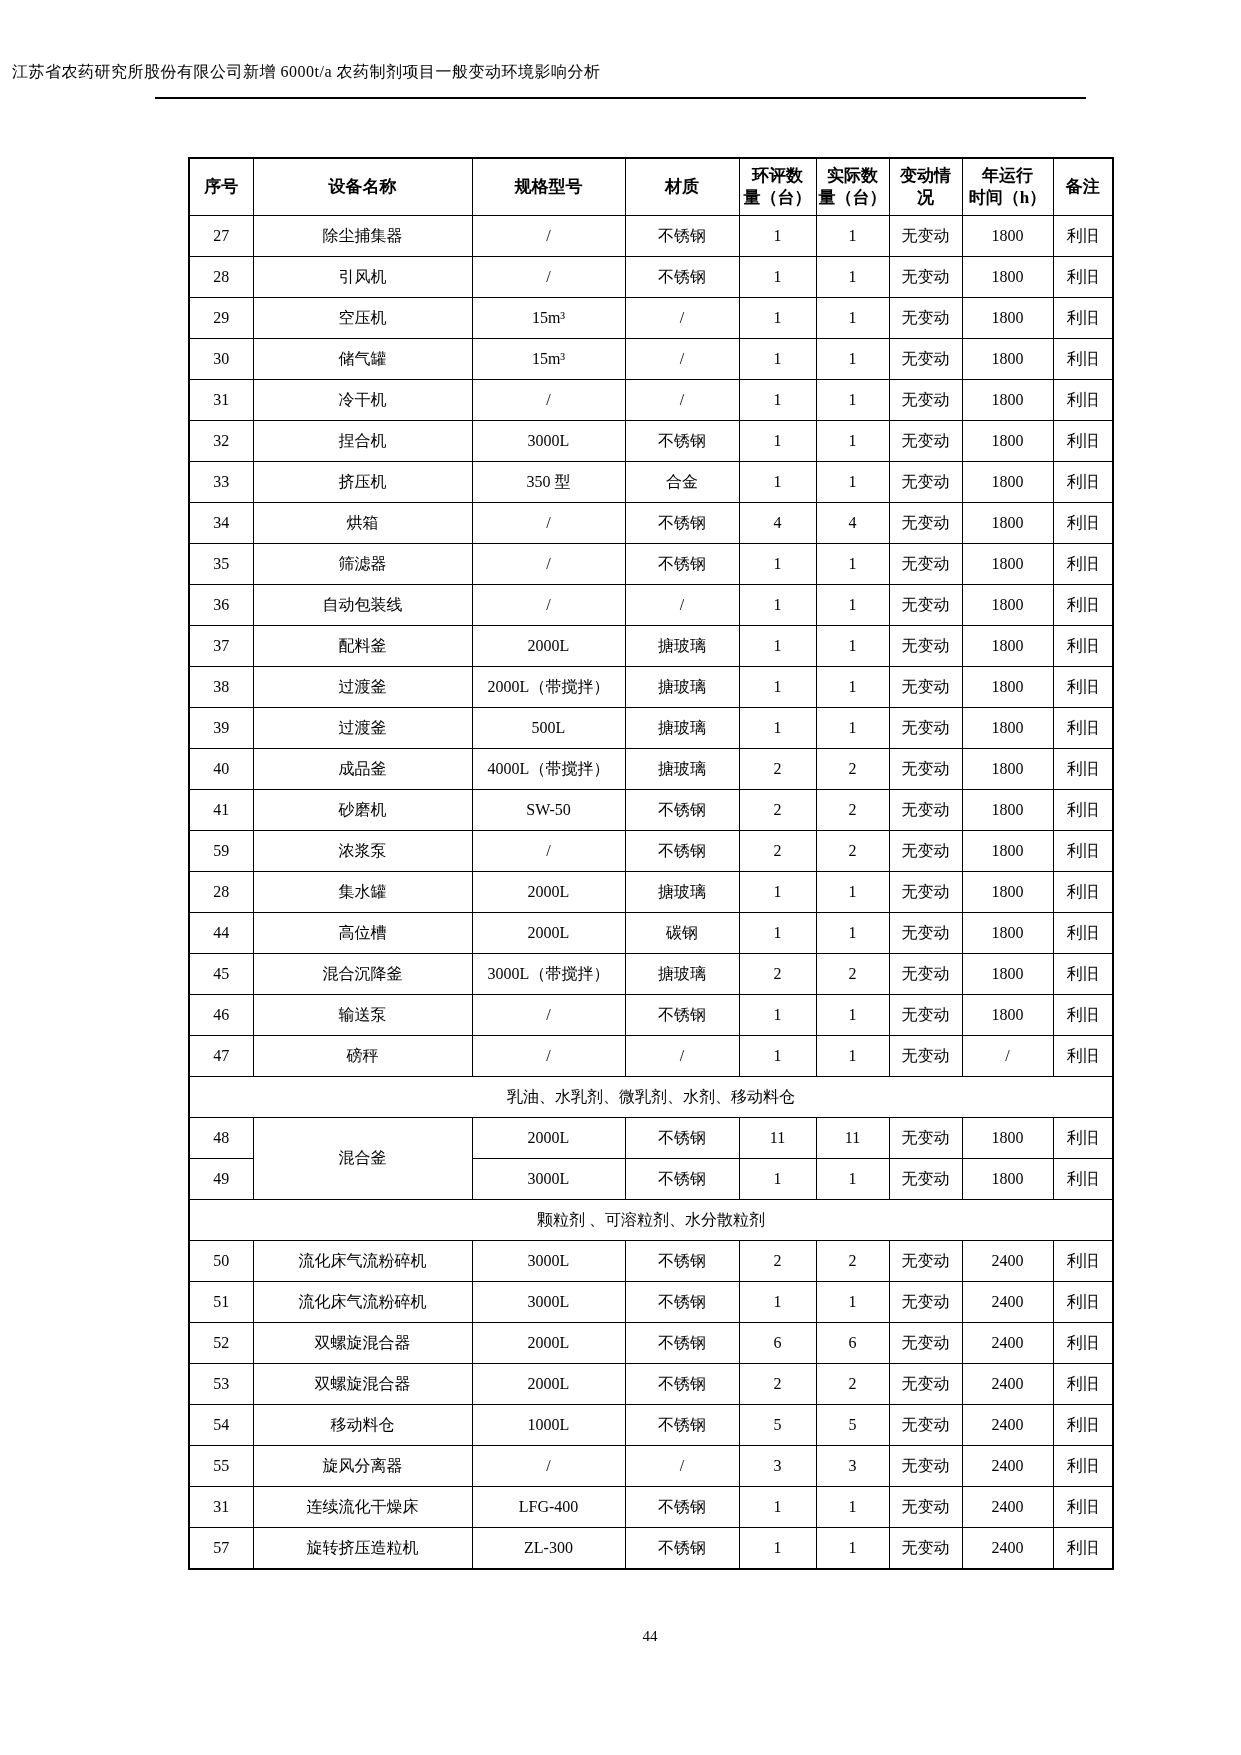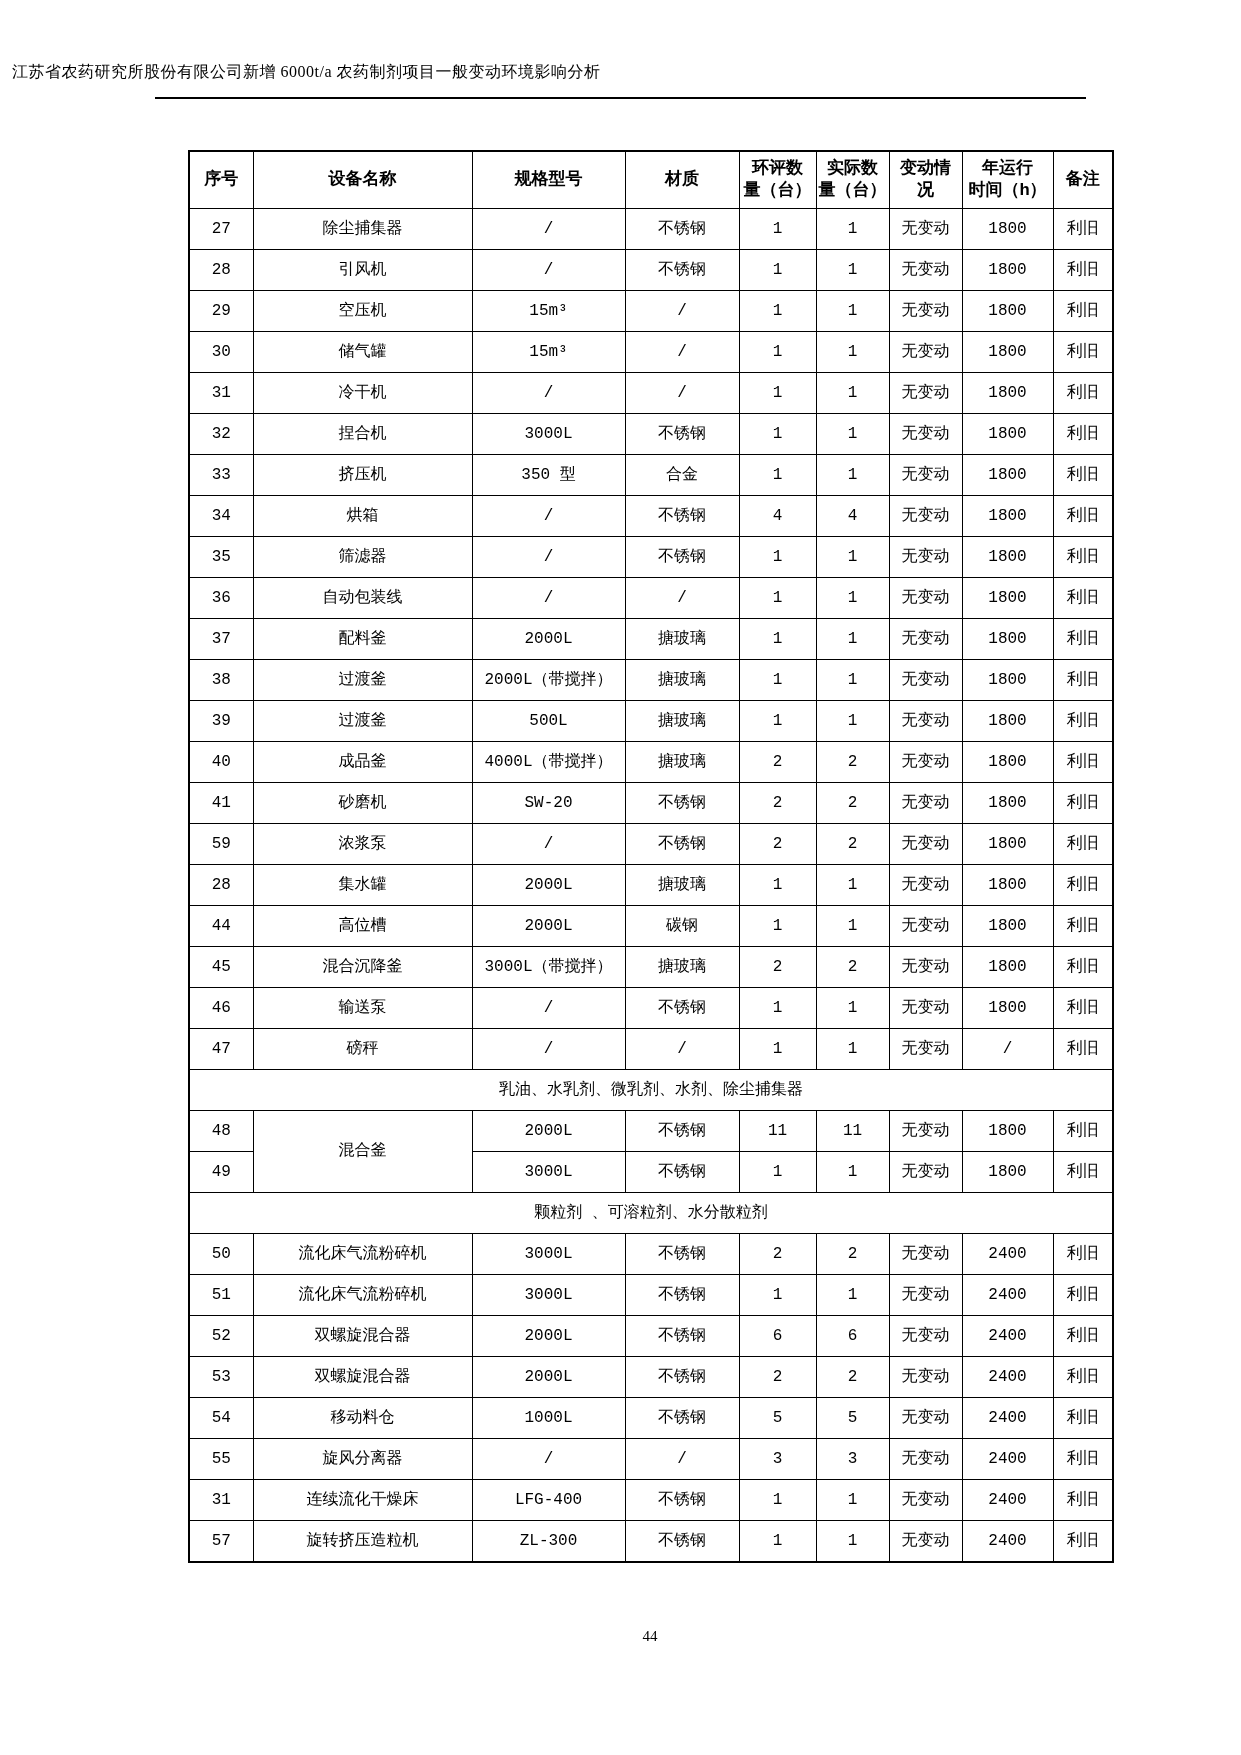--- a/index.html
+++ b/index.html
@@ -9,21 +9,21 @@
     position:relative;overflow:hidden;
   }
   .doc-header{
     position:absolute;top:62px;left:12px;width:100%;
     text-align:left;font-size:16px;letter-spacing:0.5px;
   }
   .header-rule{
     position:absolute;top:97px;left:155px;width:931px;height:0;
     border-top:2px solid #000;
   }
-  .table-wrap{position:absolute;top:150px;left:188px;font-family:Liberation Mono, monospace;}
+  .table-wrap{position:absolute;top:157px;left:188px;}
   table.equip{
     border-collapse:collapse;table-layout:fixed;width:924px;
     border:2px solid #000;
   }
   table.equip th,table.equip td{
     border:1px solid #000;text-align:center;vertical-align:middle;
     padding:0 1px;overflow:hidden;
   }
   table.equip th{
     font-weight:bold;font-size:17px;height:56px;
@@ -224,21 +224,21 @@
           <td>搪玻璃</td>
           <td>2</td>
           <td>2</td>
           <td>无变动</td>
           <td>1800</td>
           <td>利旧</td>
         </tr>
         <tr>
           <td>41</td>
           <td>砂磨机</td>
-          <td>SW-20</td>
+          <td>SW-50</td>
           <td>不锈钢</td>
           <td>2</td>
           <td>2</td>
           <td>无变动</td>
           <td>1800</td>
           <td>利旧</td>
         </tr>
         <tr>
           <td>59</td>
           <td>浓浆泵</td>
@@ -299,21 +299,21 @@
           <td>磅秤</td>
           <td>/</td>
           <td>/</td>
           <td>1</td>
           <td>1</td>
           <td>无变动</td>
           <td>/</td>
           <td>利旧</td>
         </tr>
         <tr class="section-row">
-          <td colspan="9">乳油、水乳剂、微乳剂、水剂、除尘捕集器</td>
+          <td colspan="9">乳油、水乳剂、微乳剂、水剂、移动料仓</td>
         </tr>
         <tr>
           <td>48</td>
           <td rowspan="2">混合釜</td>
           <td>2000L</td>
           <td>不锈钢</td>
           <td>11</td>
           <td>11</td>
           <td>无变动</td>
           <td>1800</td>

